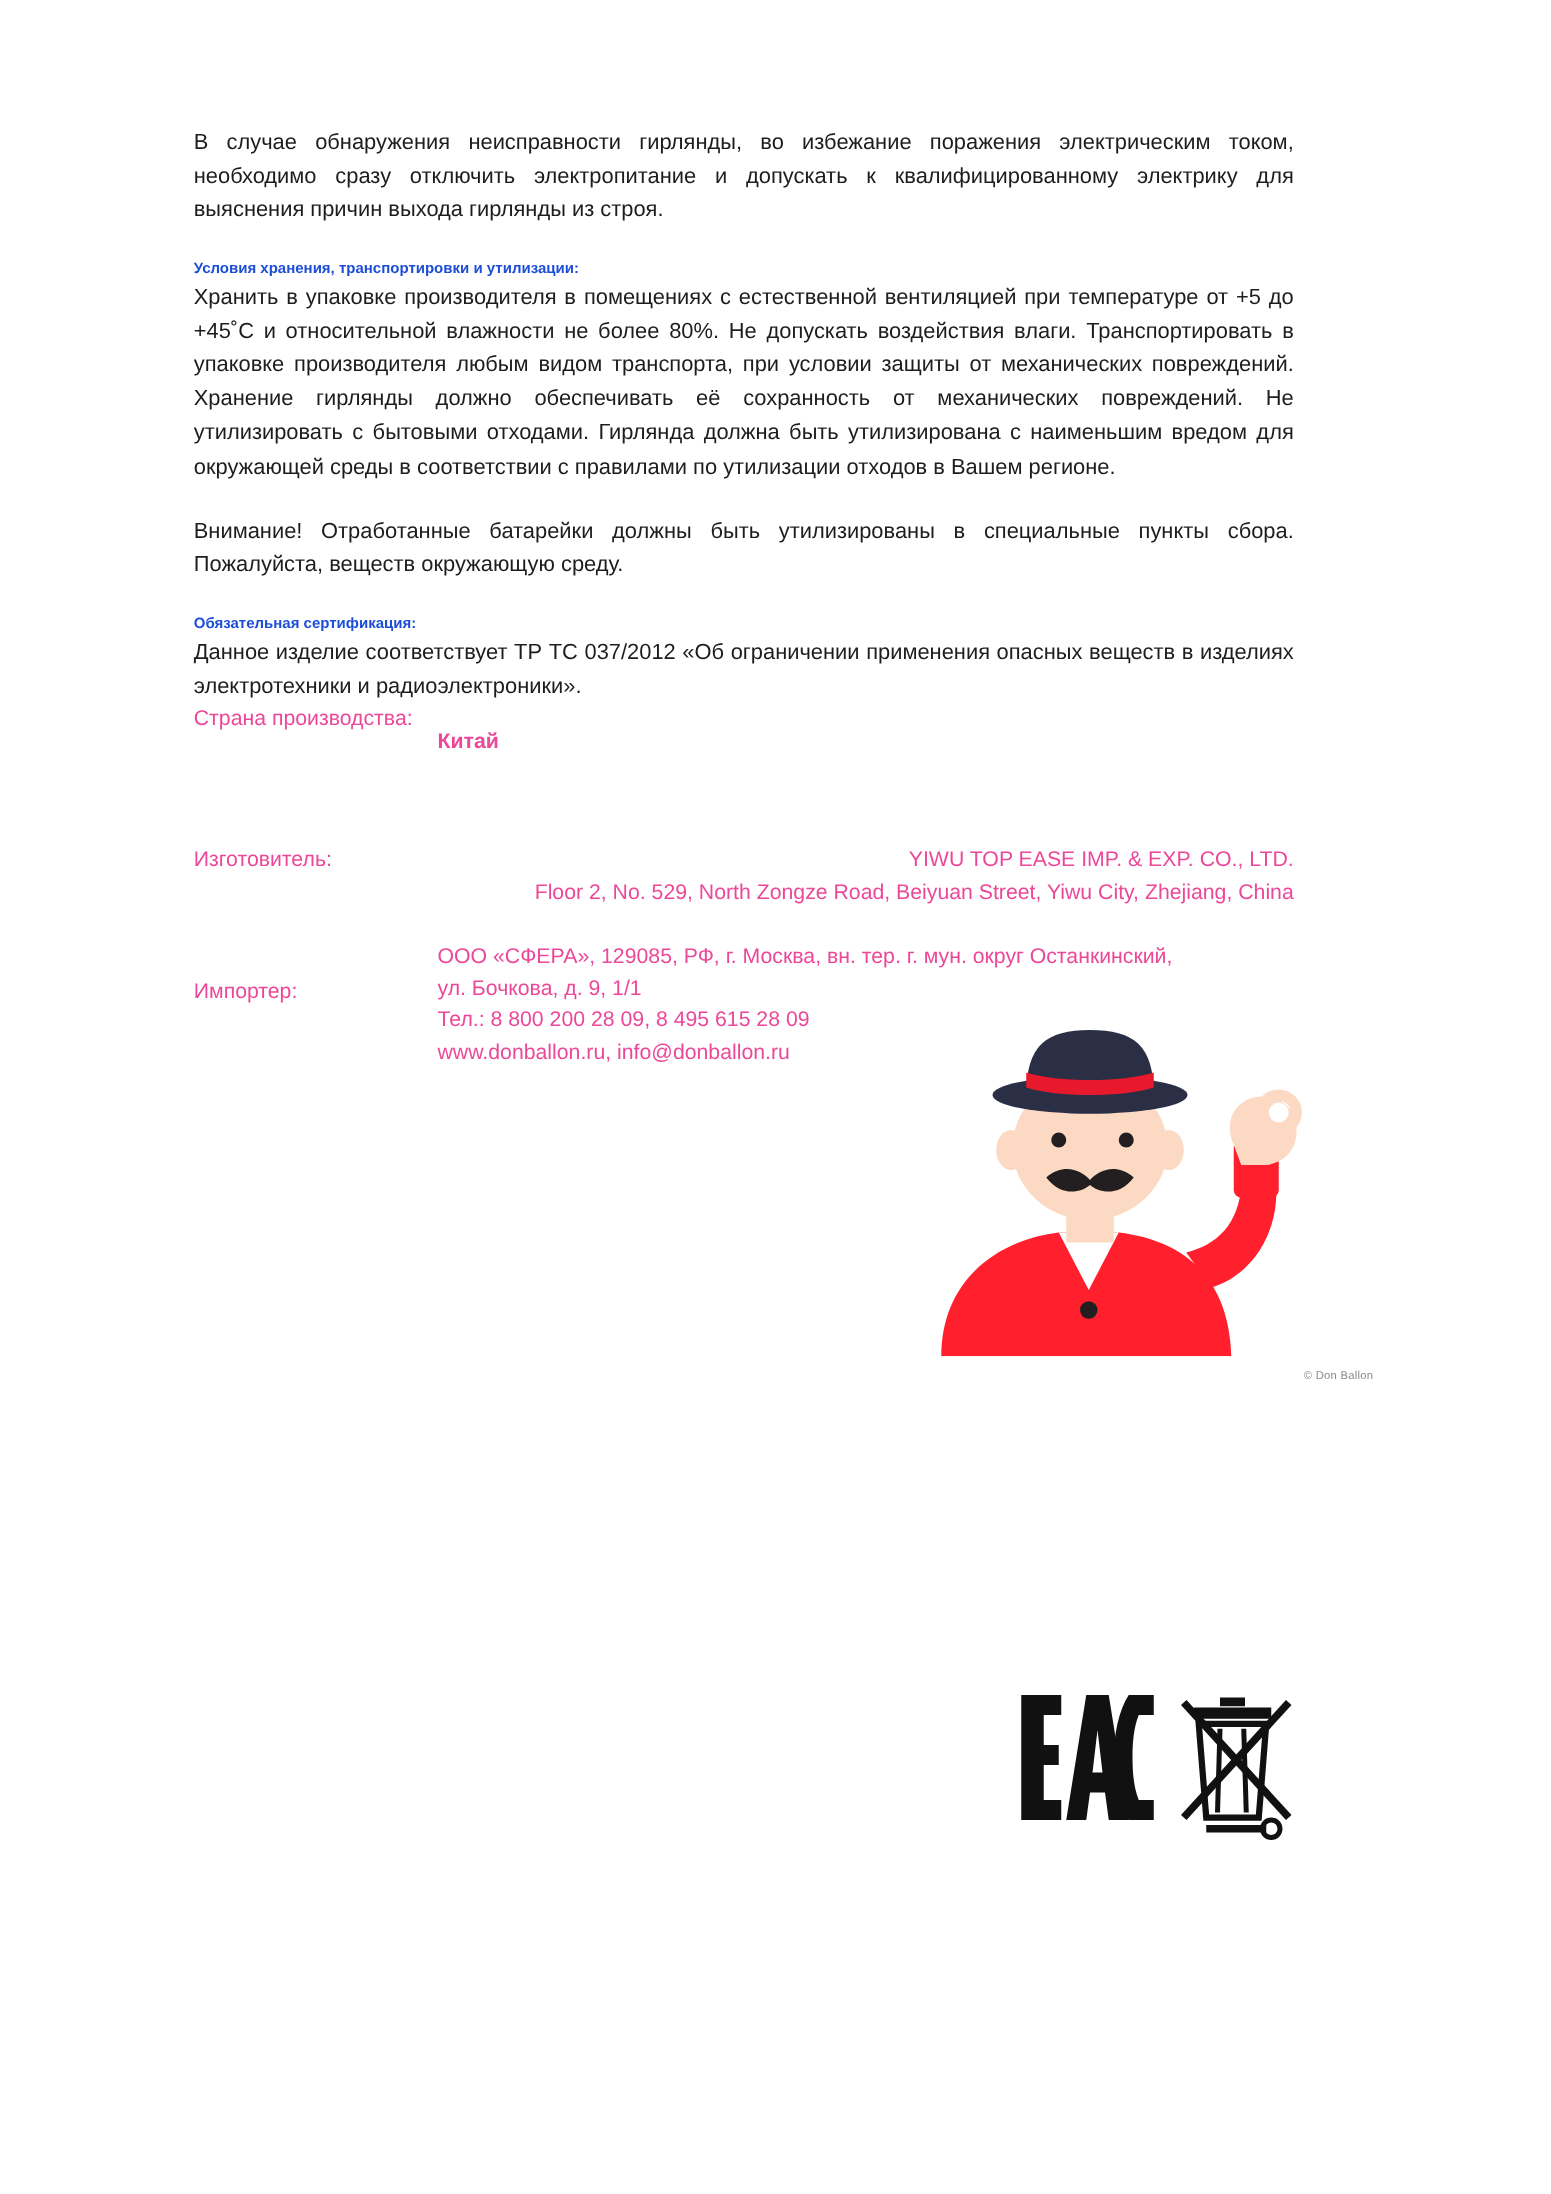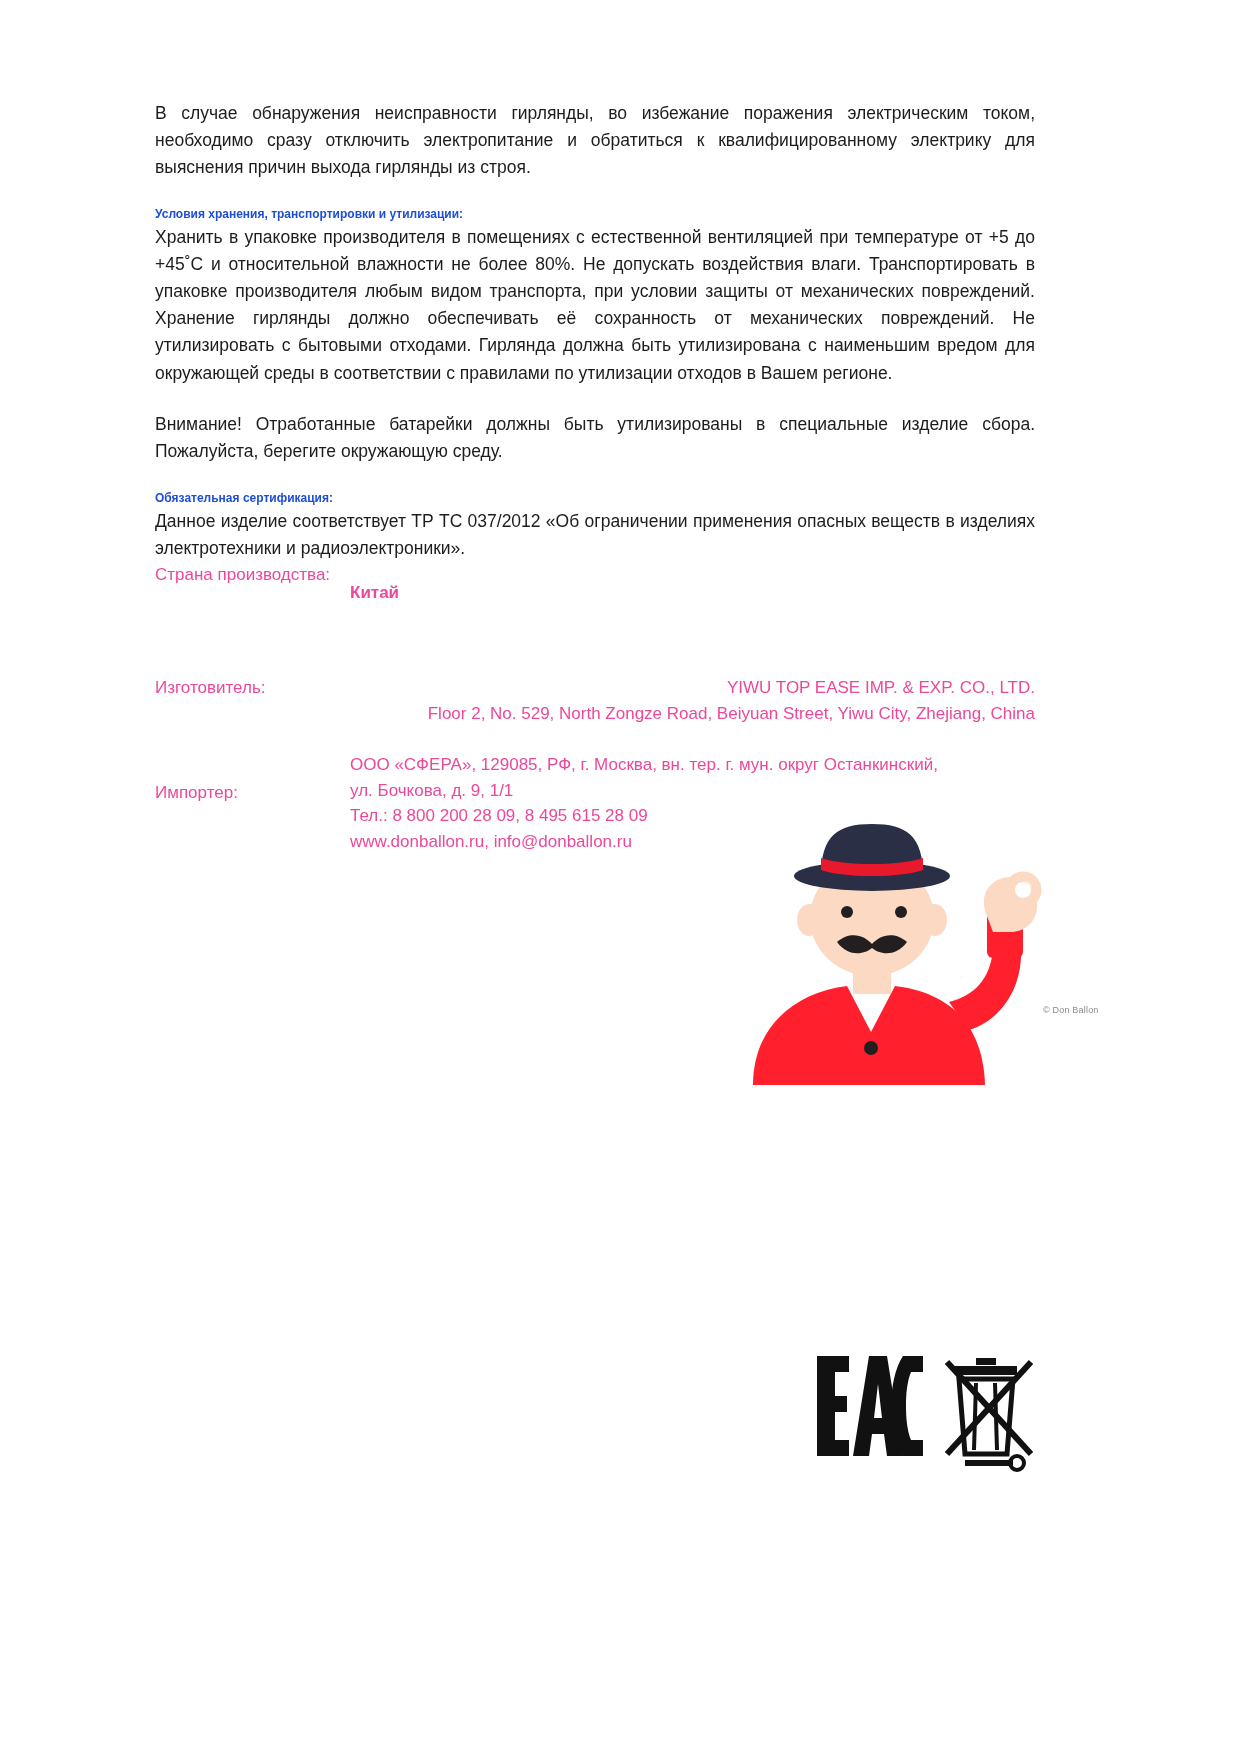--- a/index.html
+++ b/index.html
@@ -69,21 +69,21 @@
     position: absolute;
     left: 735px;
     top: 820px;
     width: 330px;
     height: 265px;
   }
   .mascot svg { display: block; }
   .mascot-credit {
     position: absolute;
     left: 1043px;
-    top: 1005px;
+    top: 1095px;
     font-size: 9px;
     color: #8a8a8a;
     letter-spacing: 0.2px;
   }
 
   
   .marks {
     position: absolute;
     left: 815px;
     top: 1350px;
@@ -101,30 +101,30 @@
     top: 0;
   }
 </style>
 </head>
 <body>
 
 <div class="page">
 
   <div class="content">
 
-    <p class="body-text">В случае обнаружения неисправности гирлянды, во избежание поражения электрическим током, необходимо сразу отключить электропитание и обратиться к квалифицированному электрику для выяснения причин выхода гирлянды из строя.</p>
+    <p class="body-text">В случае обнаружения неисправности гирлянды, во избежание поражения электрическим током, необходимо сразу отключить электропитание и допускать к квалифицированному электрику для выяснения причин выхода гирлянды из строя.</p>
 
     <div class="gap-lg"></div>
 
     <h2 class="section-heading">Условия хранения, транспортировки и утилизации:</h2>
     <p class="body-text">Хранить в упаковке производителя в помещениях с естественной вентиляцией при температуре от +5 до +45˚С и относительной влажности не более 80%. Не допускать воздействия влаги. Транспортировать в упаковке производителя любым видом транспорта, при условии защиты от механических повреждений. Хранение гирлянды должно обеспечивать её сохранность от механических повреждений. Не утилизировать с бытовыми отходами. Гирлянда должна быть утилизирована с наименьшим вредом для окружающей среды в соответствии с правилами по утилизации отходов в Вашем регионе.</p>
 
     <div class="gap-lg"></div>
 
-    <p class="body-text">Внимание! Отработанные батарейки должны быть утилизированы в специальные изделие сбора. Пожалуйста, берегите окружающую среду.</p>
+    <p class="body-text">Внимание! Отработанные батарейки должны быть утилизированы в специальные пункты сбора. Пожалуйста, веществ окружающую среду.</p>
 
     <div class="gap-lg"></div>
 
     <h2 class="section-heading">Обязательная сертификация:</h2>
     <p class="body-text">Данное изделие соответствует ТР ТС 037/2012 «Об ограничении применения опасных веществ в изделиях электротехники и радиоэлектроники».</p>
 
     <table class="info-table">
       <tbody>
           <tr class="row-country">
         <td class="label">Страна производства:</td>

